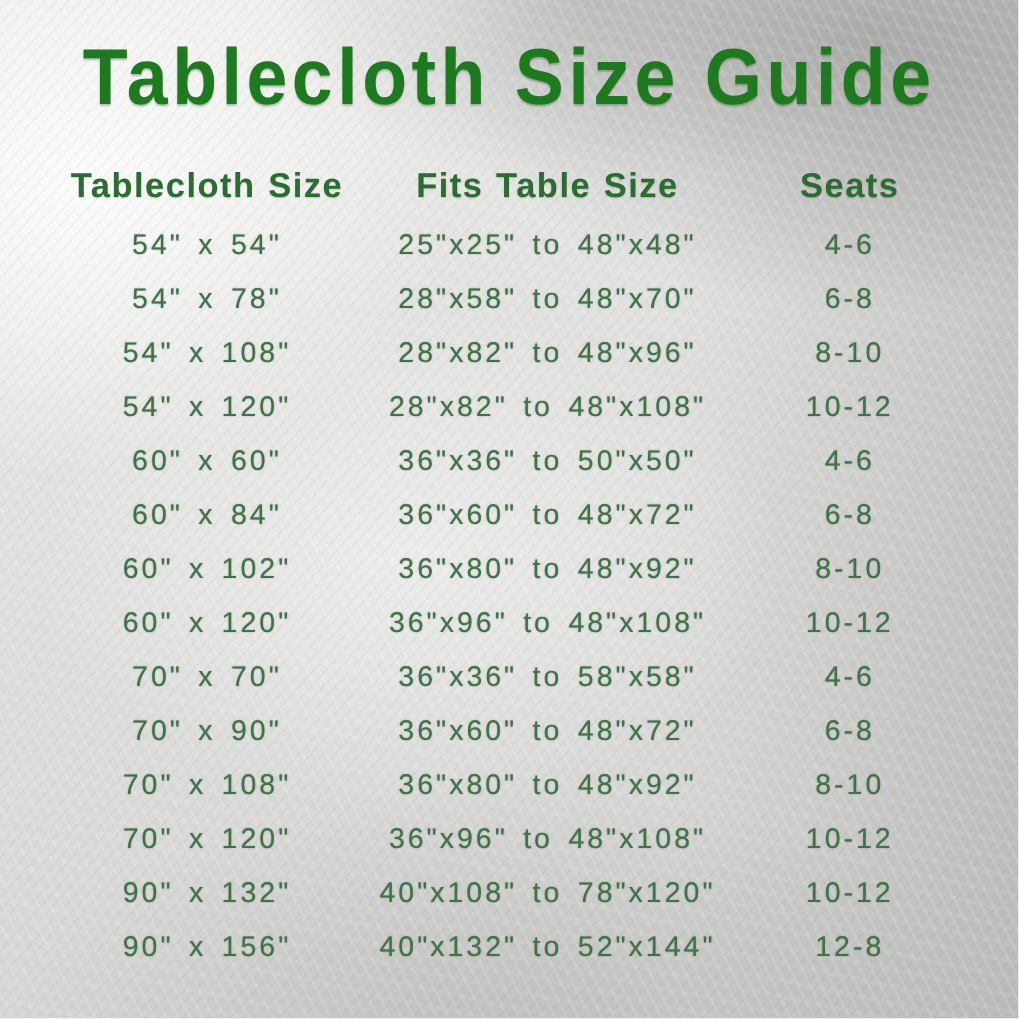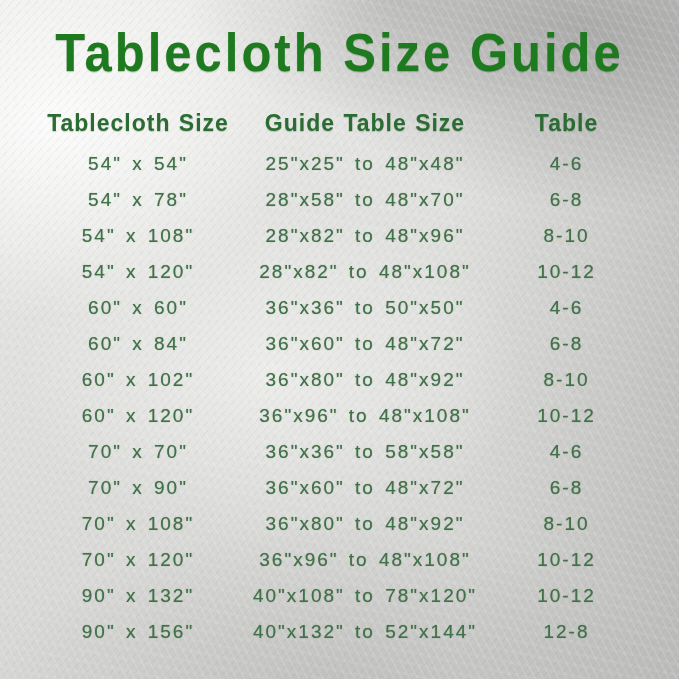--- a/index.html
+++ b/index.html
@@ -87,22 +87,22 @@
 </style>
 </head>
 <body>
 
 <div class="canvas">
   <h1 class="title">Tablecloth Size Guide</h1>
 
   <div class="size-table">
     <div class="row header">
       <div class="cell">Tablecloth Size</div>
-      <div class="cell">Guide Table Size</div>
-      <div class="cell">Table</div>
+      <div class="cell">Fits Table Size</div>
+      <div class="cell">Seats</div>
     </div>
     <div>
         <div class="row">
           <div class="cell">54" x 54"</div>
           <div class="cell">25"x25" to 48"x48"</div>
           <div class="cell">4-6</div>
         </div>
         <div class="row">
           <div class="cell">54" x 78"</div>
           <div class="cell">28"x58" to 48"x70"</div>

